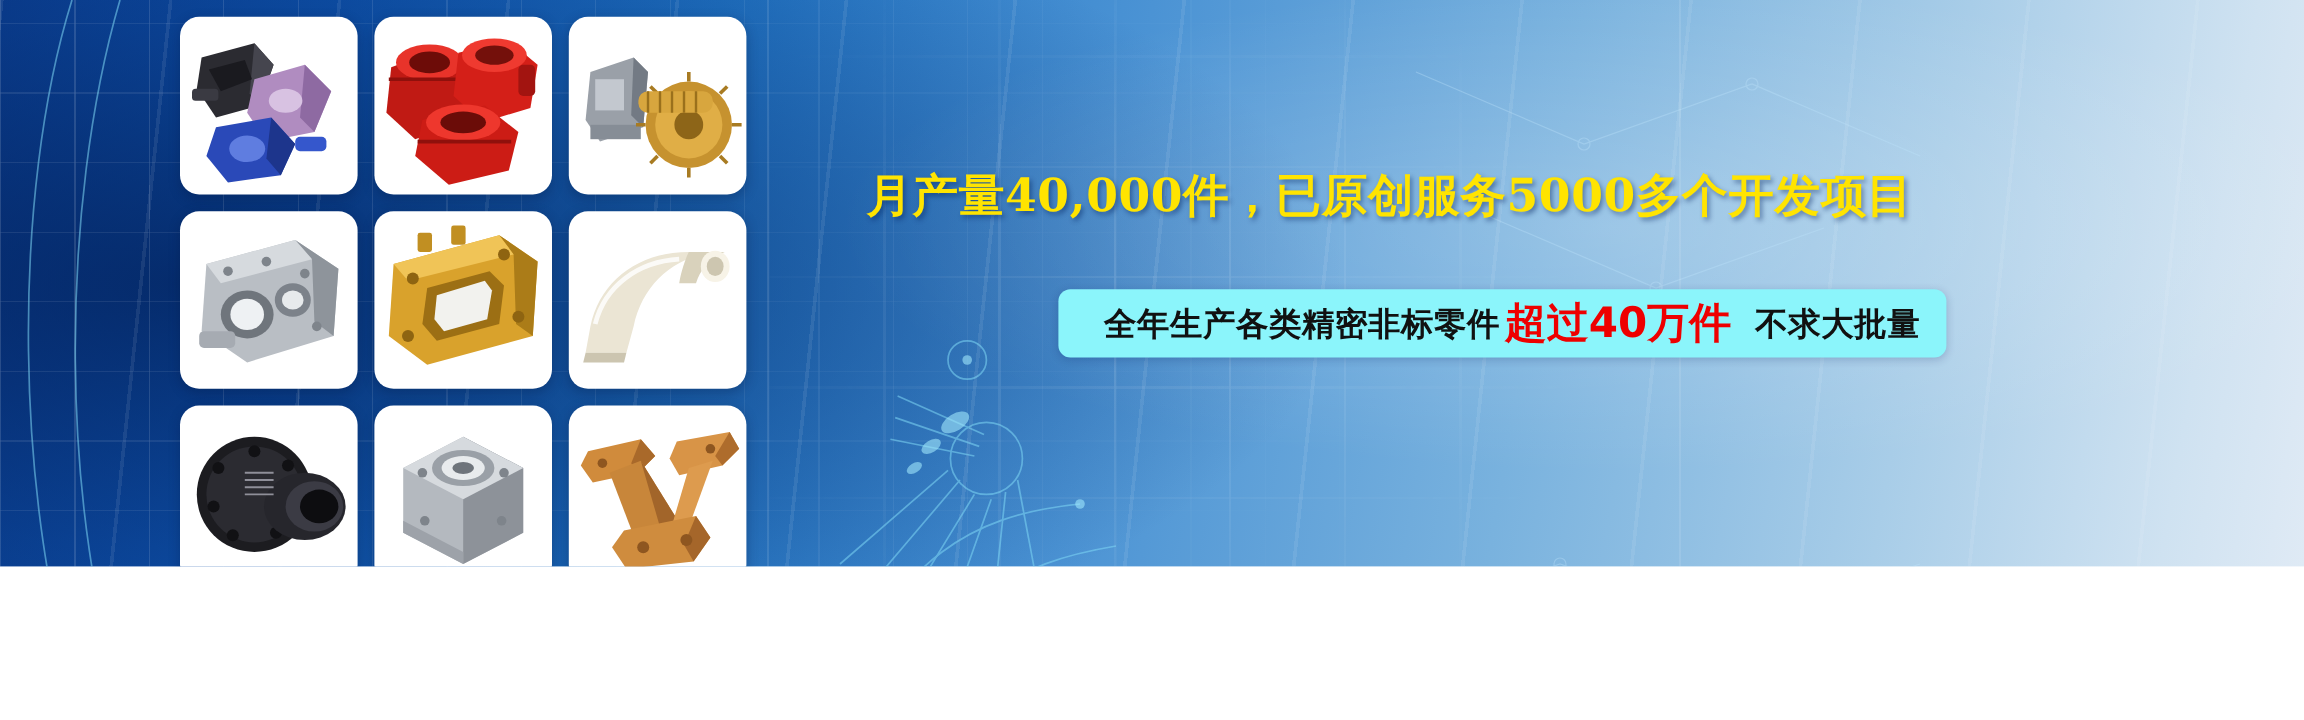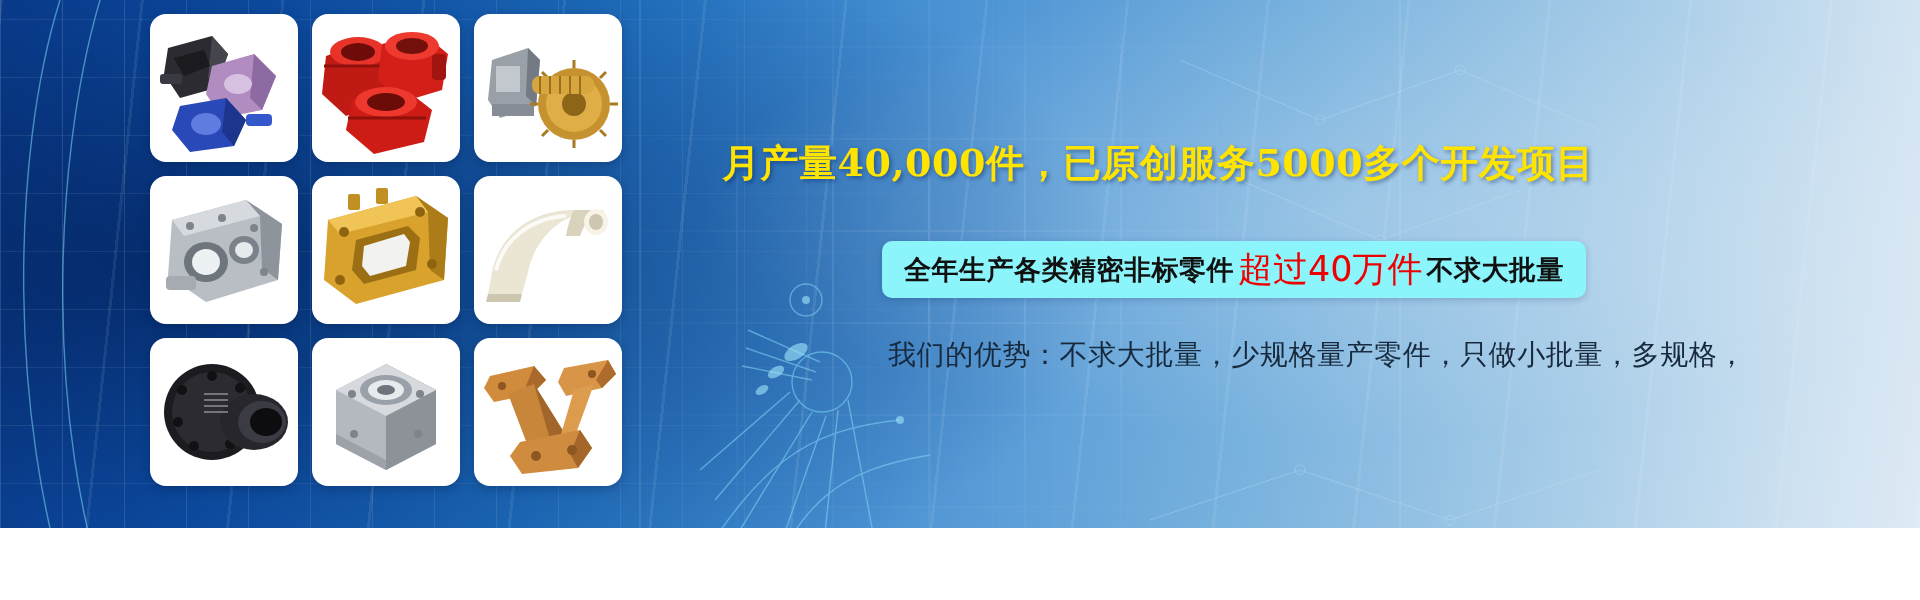--- a/index.html
+++ b/index.html
@@ -1,18 +1,18 @@
 <!DOCTYPE html>
 <html><head>
 <meta charset="utf-8">
 <style>
   html,body{margin:0;padding:0;}
   body{width:1920px;height:600px;overflow:hidden;font-family:"Liberation Sans","DejaVu Sans",sans-serif;}
 
-  .banner{position:relative;width:1920px;height:528px;overflow:hidden;
+  .banner{position:relative;width:1920px;height:472px;overflow:hidden;
     background:linear-gradient(100deg,#0b3f94 0%,#0f56b3 14%,#2175c6 30%,#4b93d4 48%,#79b2de 66%,#a8cde8 82%,#cfe2f1 94%,#dfeaf5 100%);}
 
   
   .bg-vignette{position:absolute;inset:0;
     background:radial-gradient(ellipse 70% 110% at 8% 50%, rgba(2,30,85,.72) 0%, rgba(5,45,110,.35) 42%, rgba(0,0,0,0) 72%);}
   .bg-glow{position:absolute;inset:0;
     background:radial-gradient(ellipse 48% 62% at 70% 40%, rgba(255,255,255,.22) 0%, rgba(255,255,255,0) 70%);}
   .bg-grid{position:absolute;left:0;top:0;width:1200px;height:600px;opacity:.26;
     background-image:
       repeating-linear-gradient(90deg, rgba(255,255,255,.55) 0 1px, rgba(255,255,255,0) 1px 62px),
@@ -37,22 +37,22 @@
   .card svg{position:absolute;inset:0;width:100%;height:100%;}
 
   
   .headline{position:absolute;left:722px;top:138px;width:1180px;
     font-size:38px;font-weight:bold;color:#ffe400;letter-spacing:.5px;white-space:nowrap;
     text-shadow:2px 2px 4px rgba(0,30,90,.45);font-family:"DejaVu Serif","Liberation Serif",serif;}
 
   .band{position:absolute;left:882px;top:241px;height:57px;border-radius:10px;
     background:#8bf5fb;display:flex;align-items:center;padding:0 22px;white-space:nowrap;
     box-shadow:0 2px 7px rgba(0,30,90,.20);}
-  .band .t{font-size:27px;color:#111111;font-weight:600;letter-spacing:.5px;}
-  .band .r{font-size:35px;color:#ee0000;font-weight:normal;letter-spacing:0px;
+  .band .t{font-size:27px;color:#111111;font-weight:600;letter-spacing:.5px;margin-left:16px;}
+  .band .r{font-size:35px;color:#ee0000;font-weight:bold;letter-spacing:0px;
     font-family:"DejaVu Sans","Liberation Sans",sans-serif;padding:0 4px;}
 
   .para{position:absolute;left:888px;top:332px;width:1000px;
     font-size:28px;line-height:46px;color:#17293d;letter-spacing:.6px;}
   .para div{white-space:nowrap;}
 </style>
 </head>
 <body>
 
 <div class="banner">
@@ -305,16 +305,15 @@
 
   <div class="headline">月产量40,000件，已原创服务5000多个开发项目</div>
 
   <div class="band">
     <span class="t">全年生产各类精密非标零件</span>
     <span class="r">超过40万件</span>
     <span class="t">不求大批量</span>
   </div>
 
   <div class="para">
-    <div>我们的优势：不求大批量，少规格量产零件，只做小批量，多规格，</div>
   </div>
 
 </div>
 
 </body></html>

